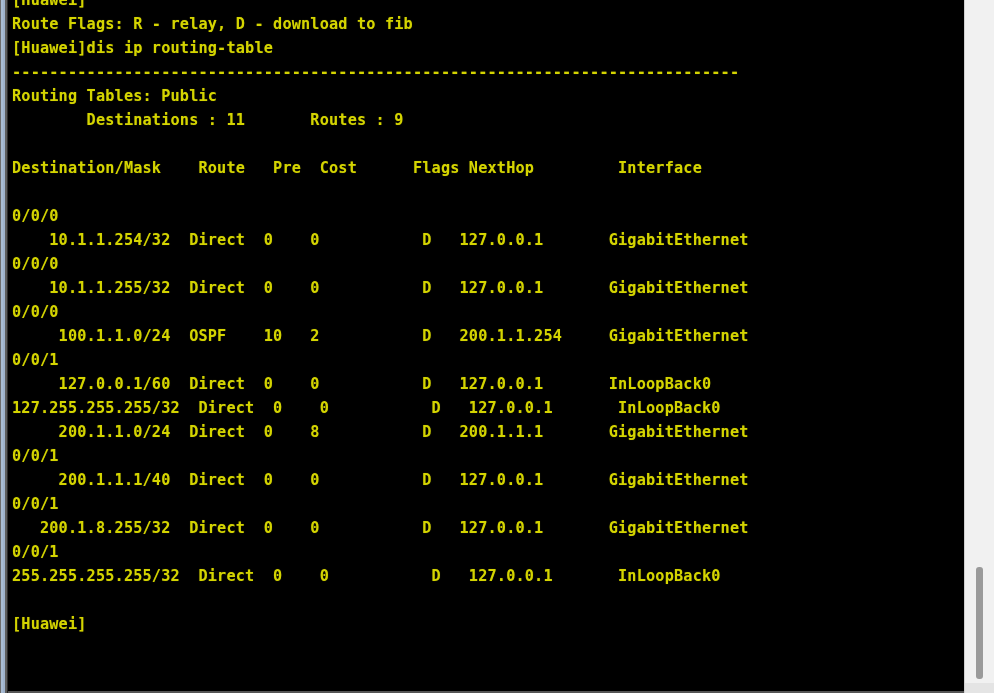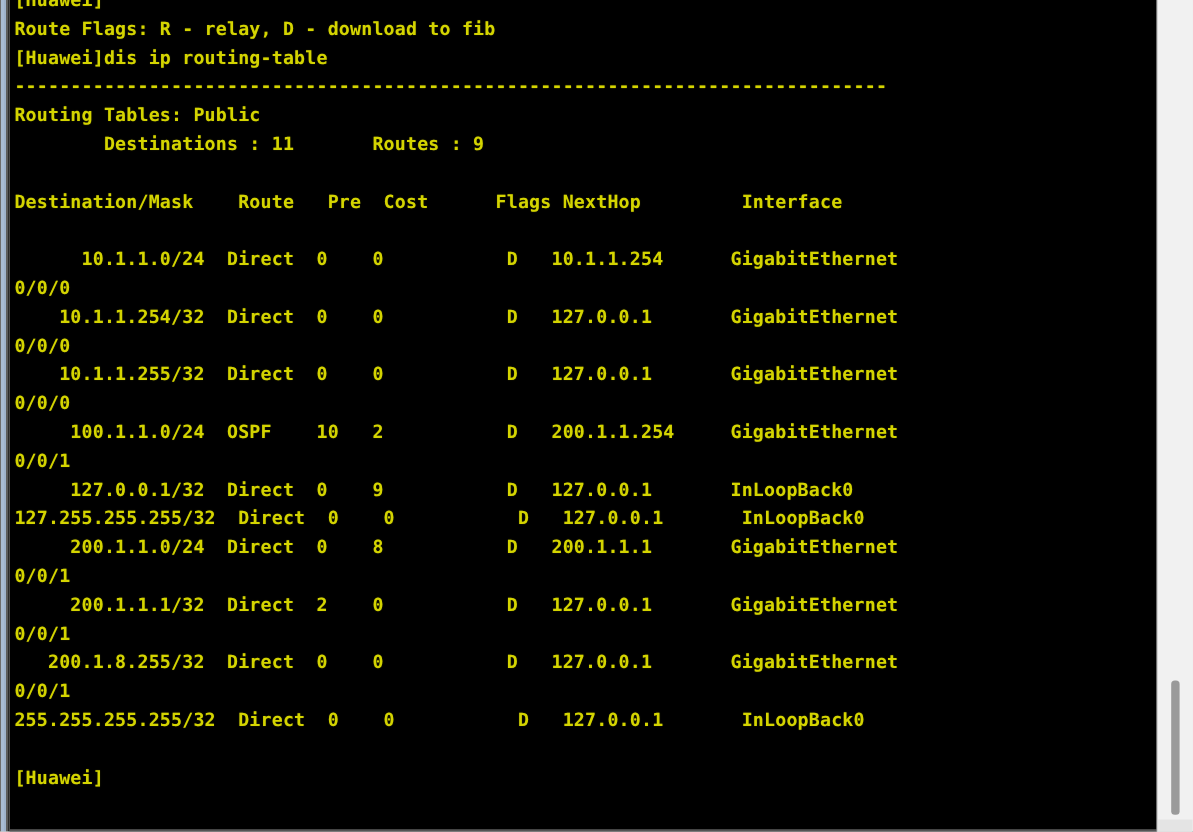--- a/index.html
+++ b/index.html
@@ -113,33 +113,32 @@
 
       <div class="line">        Destinations : 11       Routes : 9</div>
 
       <div class="line blank">&nbsp;</div>
 
       <div class="line">Destination/Mask    Route   Pre  Cost      Flags NextHop         Interface</div>
 
       <div class="line blank">&nbsp;</div>
 
       <div id="route-rows">
-          <div class="line">      10.1.1.0/24  Direct  0    0           D   10.1.1.254      GigabitEthernet</div>
           <div class="line">0/0/0</div>
           <div class="line">    10.1.1.254/32  Direct  0    0           D   127.0.0.1       GigabitEthernet</div>
           <div class="line">0/0/0</div>
           <div class="line">    10.1.1.255/32  Direct  0    0           D   127.0.0.1       GigabitEthernet</div>
           <div class="line">0/0/0</div>
           <div class="line">     100.1.1.0/24  OSPF    10   2           D   200.1.1.254     GigabitEthernet</div>
           <div class="line">0/0/1</div>
-          <div class="line">     127.0.0.1/32  Direct  0    9           D   127.0.0.1       InLoopBack0</div>
+          <div class="line">     127.0.0.1/60  Direct  0    0           D   127.0.0.1       InLoopBack0</div>
           <div class="line">127.255.255.255/32  Direct  0    0           D   127.0.0.1       InLoopBack0</div>
           <div class="line">     200.1.1.0/24  Direct  0    8           D   200.1.1.1       GigabitEthernet</div>
           <div class="line">0/0/1</div>
-          <div class="line">     200.1.1.1/32  Direct  2    0           D   127.0.0.1       GigabitEthernet</div>
+          <div class="line">     200.1.1.1/40  Direct  0    0           D   127.0.0.1       GigabitEthernet</div>
           <div class="line">0/0/1</div>
           <div class="line">   200.1.8.255/32  Direct  0    0           D   127.0.0.1       GigabitEthernet</div>
           <div class="line">0/0/1</div>
           <div class="line">255.255.255.255/32  Direct  0    0           D   127.0.0.1       InLoopBack0</div>
         </div>
 
       <div class="line blank">&nbsp;</div>
 
       <div class="line">[Huawei]</div>
 

